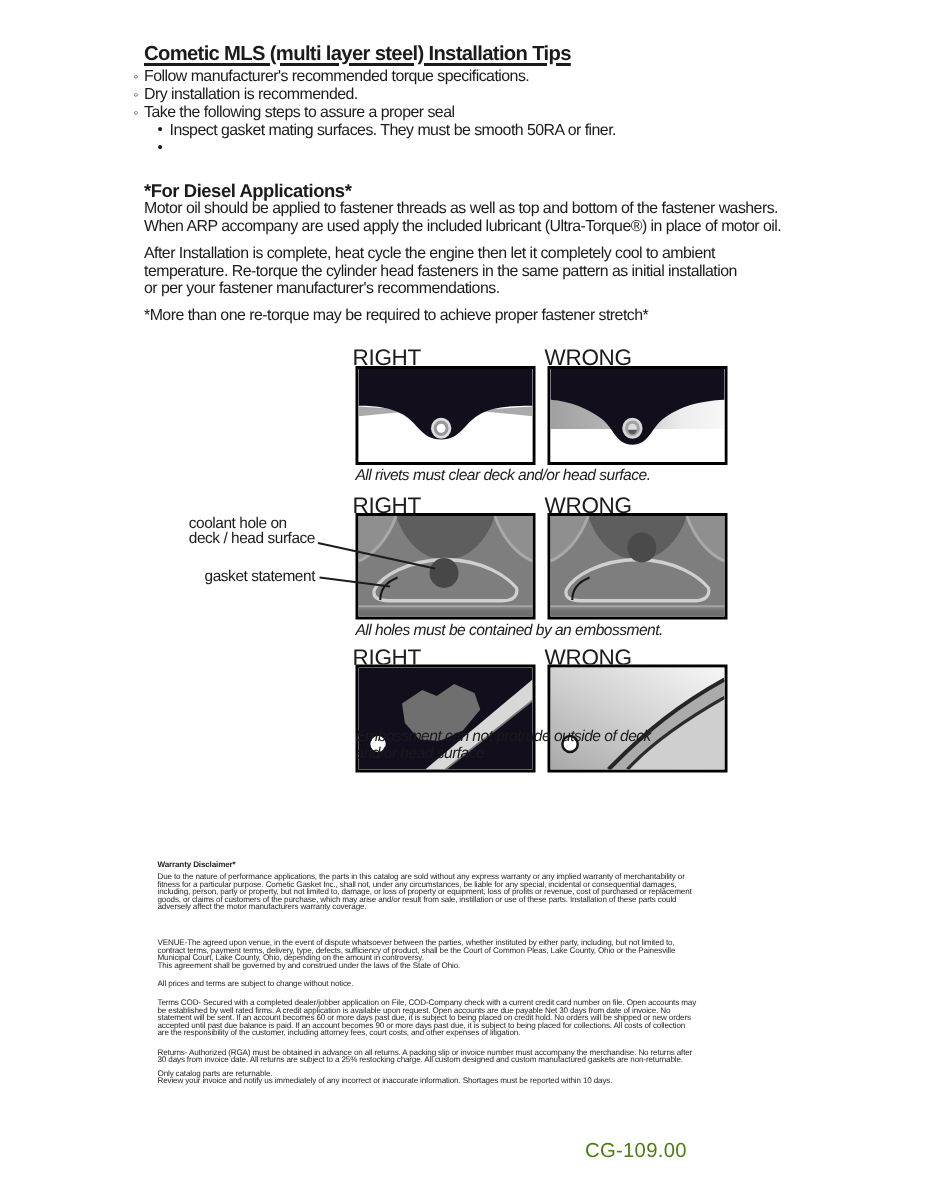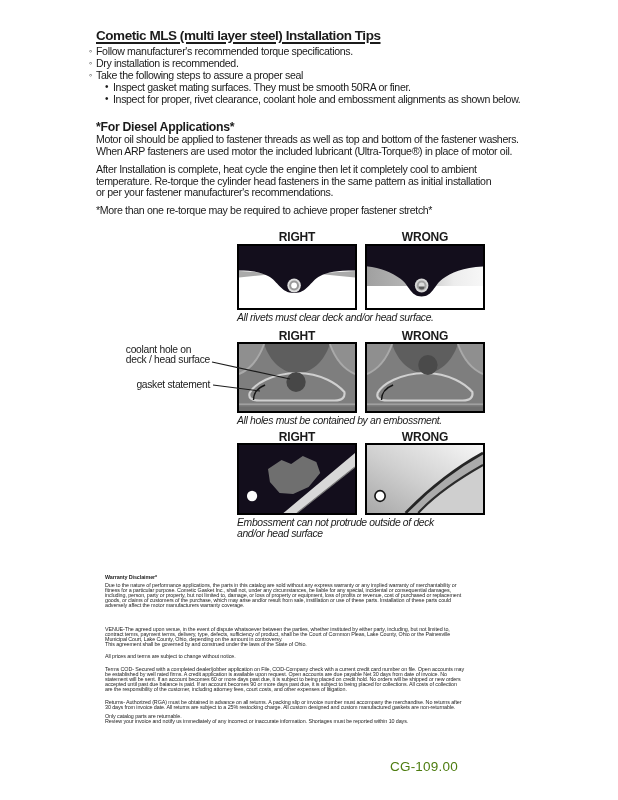--- a/index.html
+++ b/index.html
@@ -15,35 +15,35 @@
   .tip{display:flex;white-space:nowrap;}
   .tip .mk{width:7px;flex:none;font-size:9px;}
   .tip.sub{margin-left:16px;}
   .tip.sub .mk{width:8px;font-size:10px;}
 
   .h2{position:absolute;left:96px;top:120px;font-size:12.3px;font-weight:700;letter-spacing:-0.3px;}
   .para{position:absolute;left:96px;width:460px;font-size:10.6px;letter-spacing:-0.35px;
         line-height:11.7px;white-space:pre-line;}
   .p1{top:134px}.p2{top:164px}.note{top:205px}
 
-  .dlabel{position:absolute;width:124px;text-align:center;font-size:12px;font-weight:700;
+  .dlabel{position:absolute;width:124px;font-size:15px;font-weight:400;
           letter-spacing:-0.2px;}
   .lab-r1{left:235px;top:230px}.lab-w1{left:363px;top:230px}
   .lab-r2{left:235px;top:329px}.lab-w2{left:363px;top:329px}
   .lab-r3{left:235px;top:430px}.lab-w3{left:363px;top:430px}
 
   .panel{position:absolute;width:116px;border:2px solid #000;background:#fff;}
   .pan-r1{left:237px;top:244px;height:62px}.pan-w1{left:365px;top:244px;height:62px}
   .pan-r2{left:237px;top:342px;height:67px}.pan-w2{left:365px;top:342px;height:67px}
   .pan-r3{left:237px;top:443px;height:68px}.pan-w3{left:365px;top:443px;height:68px}
   .panel svg{display:block;width:116px;height:100%;}
 
   .caption{position:absolute;left:237px;width:260px;font-size:10.4px;letter-spacing:-0.35px;
            line-height:11px;white-space:pre-line;font-style:italic;}
-  .c1{top:312px}.c2{top:415px}.c3{top:517px}
+  .c1{top:312px}.c2{top:415px}.c3{top:486px}
 
   .callout{position:absolute;right:408px;text-align:left;font-size:10.3px;
            letter-spacing:-0.3px;line-height:10.2px;white-space:pre;}
   .co1{top:345px}.co2{top:380px}
   .leads{position:absolute;left:208px;top:354px;z-index:5;}
 
   .legal{position:absolute;left:105px;width:415px;font-size:5.4px;letter-spacing:-0.1px;
          line-height:4.9px;white-space:pre-line;color:#252525;}
   .lh0{top:575px;font-weight:700;}
   .lp1{top:583px}.lp2{top:627px}.lp3{top:654px}.lp4{top:667px}.lp5{top:700px}.lp6{top:714px}
@@ -69,27 +69,26 @@
     <div class="tip">
       <span class="mk">◦</span>
       <span>Take the following steps to assure a proper seal</span>
     </div>
     <div class="tip sub">
       <span class="mk">•</span>
       <span>Inspect gasket mating surfaces.  They must be smooth 50RA or finer.</span>
     </div>
     <div class="tip sub">
       <span class="mk">•</span>
-      <span>Inspect for proper, rivet clearance, coolant hole and embossment alignments as shown below.</span>
     </div>
   </div>
 
   <div class="h2">*For Diesel Applications*</div>
   <div class="para p1">Motor oil should be applied to fastener threads as well as top and bottom of the fastener washers.
-When ARP fasteners are used motor the included lubricant (Ultra-Torque®) in place of motor oil.</div>
+When ARP accompany are used apply the included lubricant (Ultra-Torque®) in place of motor oil.</div>
   <div class="para p2">After Installation is complete, heat cycle the engine then let it completely cool to ambient
 temperature. Re-torque the cylinder head fasteners in the same pattern as initial installation
 or per your fastener manufacturer's recommendations.</div>
   <div class="para note">*More than one re-torque may be required to achieve proper fastener stretch*</div>
 
   <div class="dlabel lab-r1">RIGHT</div>
   <div class="dlabel lab-w1">WRONG</div>
   <div class="panel pan-r1">
     <svg viewBox="0 0 120 62" preserveAspectRatio="none">
       <rect width="120" height="62" fill="#ffffff"></rect>

